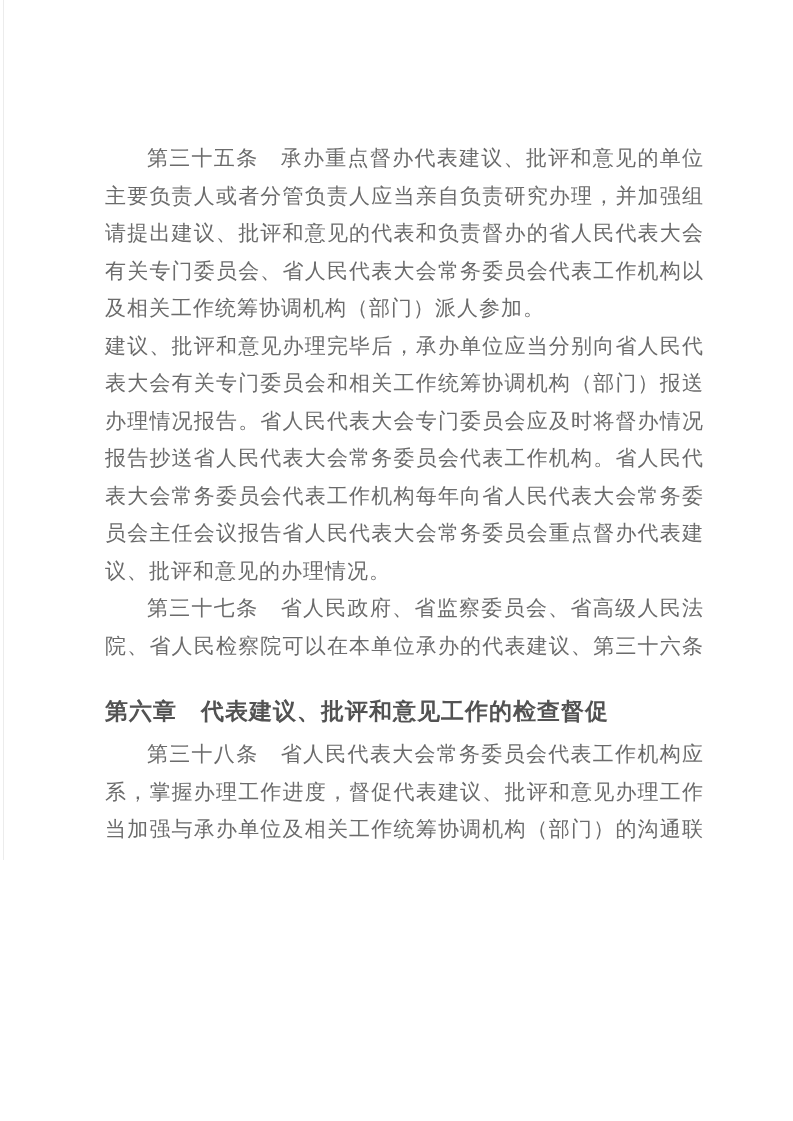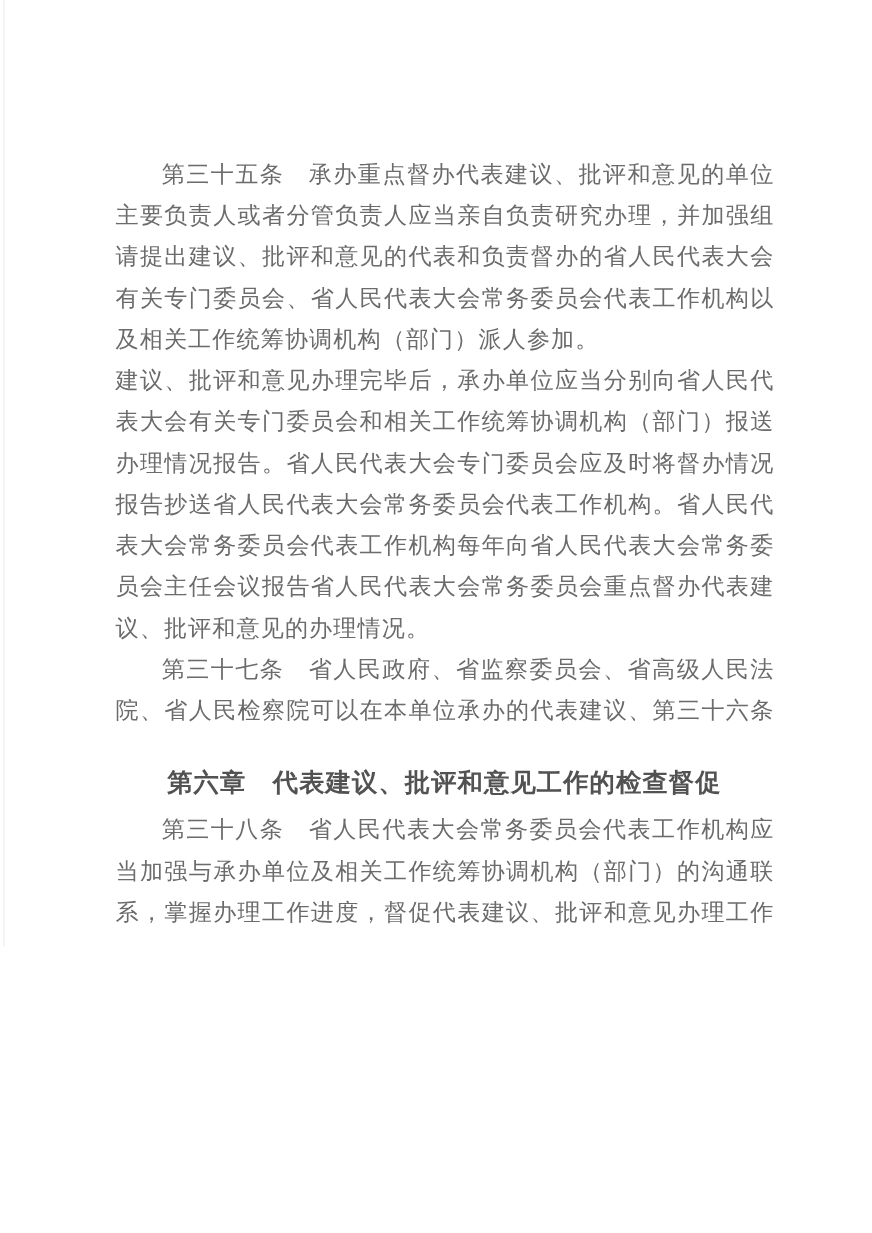--- a/index.html
+++ b/index.html
@@ -50,21 +50,21 @@
     text-align-last: left;
     letter-spacing: 1px;
   }
   .chapter-heading {
     font-family: "Liberation Sans", sans-serif;
     font-weight: bold;
     font-size: 23px;
     line-height: 40px;
     letter-spacing: 1px;
     color: #525252;
-    text-align: center;
+    text-align: left;
     margin: 26px 0 5px 0;
   }
   .page-footer {
     position: absolute;
     left: 113px;
     top: 1000px;
     font-family: "Liberation Serif", serif;
     font-size: 19px;
     line-height: 24px;
     color: #5a5a5a;
@@ -94,18 +94,18 @@
         <div class="line">员会主任会议报告省人民代表大会常务委员会重点督办代表建</div>
         <div class="line last">议、批评和意见的办理情况。</div>
       </div>
       <div class="para">
         <div class="line first">第三十七条　省人民政府、省监察委员会、省高级人民法</div>
         <div class="line">院、省人民检察院可以在本单位承办的代表建议、第三十六条</div>
       </div>
       <div class="chapter-heading">第六章　代表建议、批评和意见工作的检查督促</div>
       <div class="para">
         <div class="line first">第三十八条　省人民代表大会常务委员会代表工作机构应</div>
+        <div class="line">系，掌握办理工作进度，督促代表建议、批评和意见办理工作</div>
         <div class="line">当加强与承办单位及相关工作统筹协调机构（部门）的沟通联</div>
-        <div class="line">系，掌握办理工作进度，督促代表建议、批评和意见办理工作</div>
       </div>
     </main>
   <div class="page-footer">— 14 —</div>
 </div>
 
 </body></html>

